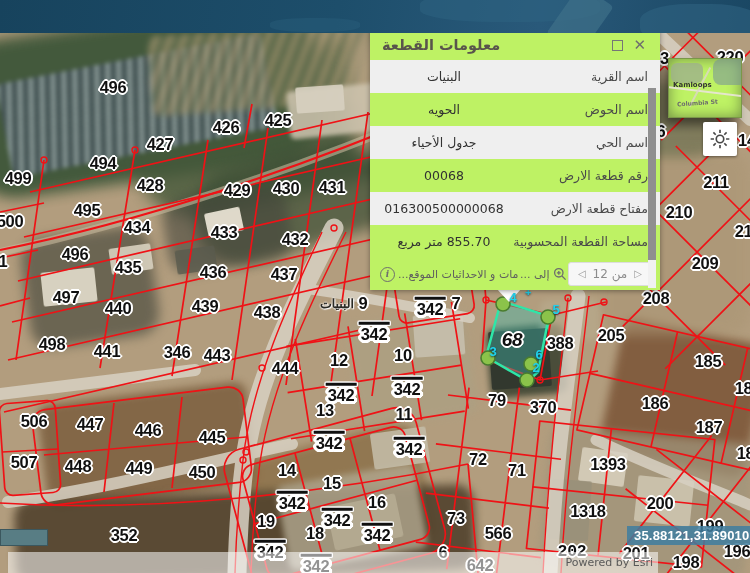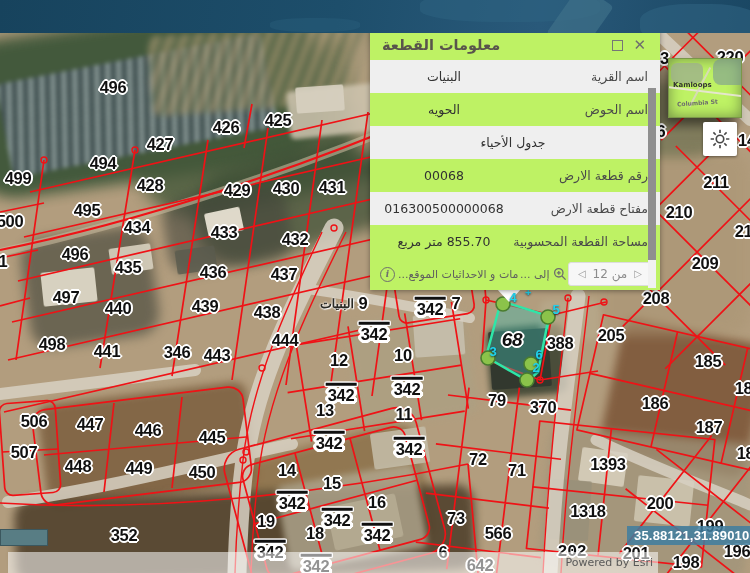--- a/index.html
+++ b/index.html
@@ -217,26 +217,26 @@
       <div class="plbl" style="left: 284px; top: 274px;">437</div>
       <div class="plbl" style="left: -6px; top: 261px;">501</div>
       <div class="plbl" style="left: 66px; top: 297px;">497</div>
       <div class="plbl" style="left: 118px; top: 308px;">440</div>
       <div class="plbl" style="left: 205px; top: 306px;">439</div>
       <div class="plbl" style="left: 267px; top: 312px;">438</div>
       <div class="plbl" style="left: 52px; top: 344px;">498</div>
       <div class="plbl" style="left: 107px; top: 351px;">441</div>
       <div class="plbl" style="left: 177px; top: 352px;">346</div>
       <div class="plbl" style="left: 217px; top: 355px;">443</div>
-      <div class="plbl" style="left: 261px; top: 340px; padding-left: 48px;">444</div>
+      <div class="plbl" style="left: 261px; top: 368px; padding-left: 48px;">444</div>
       <div class="plbl" style="left: 34px; top: 421px;">506</div>
       <div class="plbl" style="left: 90px; top: 424px;">447</div>
       <div class="plbl" style="left: 148px; top: 430px;">446</div>
       <div class="plbl" style="left: 212px; top: 437px;">445</div>
-      <div class="plbl" style="left: 24px; top: 452px;">507</div>
+      <div class="plbl" style="left: 24px; top: 462px;">507</div>
       <div class="plbl" style="left: 78px; top: 466px;">448</div>
       <div class="plbl" style="left: 139px; top: 468px;">449</div>
       <div class="plbl" style="left: 202px; top: 472px;">450</div>
       <div class="plbl" style="left: 124px; top: 535px;">352</div>
       <div class="plbl" style="left: 363px; top: 303px;">9</div>
       <div class="plbl" style="left: 456px; top: 303px;">7</div>
       <div class="plbl" style="left: 339px; top: 360px;">12</div>
       <div class="plbl" style="left: 403px; top: 355px;">10</div>
       <div class="plbl" style="left: 325px; top: 410px;">13</div>
       <div class="plbl" style="left: 404px; top: 414px;">11</div>
@@ -311,20 +311,21 @@
     <div id="popup-rows">
         <div class="prow alt">
           <span class="lab">اسم القرية</span>
           <span class="val" dir="auto">البنيات</span>
         </div>
         <div class="prow">
           <span class="lab">اسم الحوض</span>
           <span class="val" dir="auto">الحويه</span>
         </div>
         <div class="prow alt">
+          <span class="lab">اسم الحي</span>
           <span class="val" dir="auto">جدول الأحياء</span>
         </div>
         <div class="prow">
           <span class="lab">رقم قطعة الارض</span>
           <span class="val" dir="auto">00068</span>
         </div>
         <div class="prow alt">
           <span class="lab">مفتاح قطعة الارض</span>
           <span class="val" dir="auto">016300500000068</span>
         </div>

